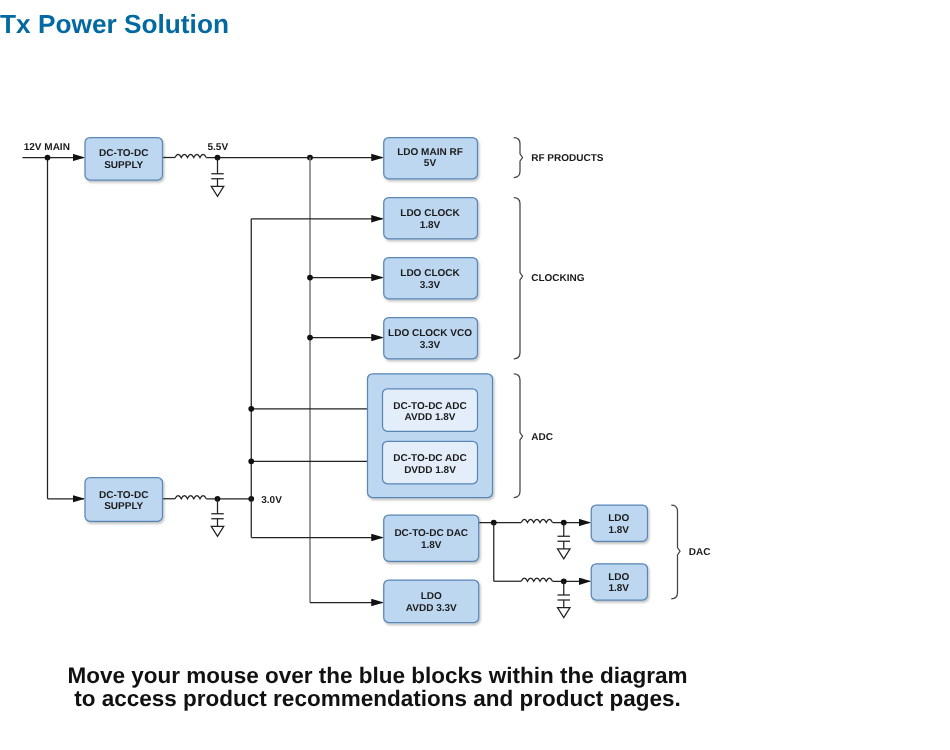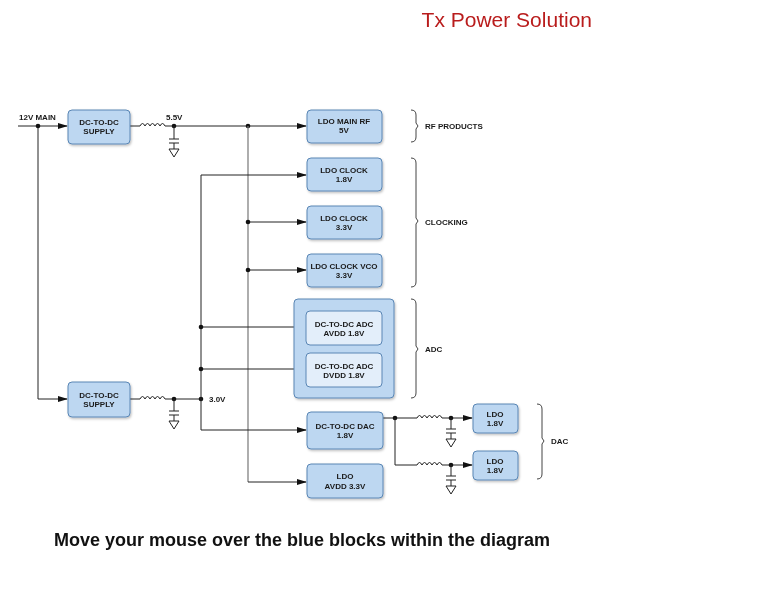--- a/index.html
+++ b/index.html
@@ -1,17 +1,17 @@
 <!DOCTYPE html>
 <html><head>
 <meta charset="utf-8">
 <style>
   html,body{margin:0;padding:0;background:#ffffff;}
   body{width:760px;height:600px;position:relative;overflow:hidden;font-family:"Liberation Sans",sans-serif;}
-  .title{position:absolute;left:0;top:8px;width:592px;text-align:right;font-size:21px;font-weight:normal;color:#b91c1c;}
+  .title{position:absolute;left:0;top:8px;width:592px;text-align:left;font-size:21px;font-weight:bold;color:#0369a1;}
   .footer{position:absolute;left:0;top:531px;width:604px;text-align:center;font-size:18px;font-weight:bold;color:#111;line-height:19px;}
   svg{position:absolute;left:0;top:0;}
   .blk{fill:#bdd7f1;stroke:#5a86b5;stroke-width:1;}
   .blk-inner{fill:#e3eefa;stroke:#5a86b5;stroke-width:1;}
   .blktxt{font-family:"Liberation Sans",sans-serif;font-size:8px;font-weight:bold;fill:#1a1a1a;text-anchor:middle;}
   .lbl{font-family:"Liberation Sans",sans-serif;font-size:8px;font-weight:bold;fill:#1a1a1a;}
   .wire{stroke:#222;stroke-width:1;fill:none;}
   .wire-g{stroke:#777;stroke-width:1.2;fill:none;}
   .dot{fill:#111;}
   .brace{stroke:#444;stroke-width:1;fill:none;}
@@ -195,13 +195,14 @@
   <text class="lbl" x="425" y="352">ADC</text>
 
   <g>
     <path class="brace" d="M537,404 q5,0 5,5 v29 l2,3 l-2,3 v30 q0,5 -5,5"></path>
   </g>
   <text class="lbl" x="551" y="444">DAC</text>
 </svg>
 
 <div class="footer">
   <div>Move your mouse over the blue blocks within the diagram</div>
+  <div>to access product recommendations and product pages.</div>
 </div>
 
 </body></html>

